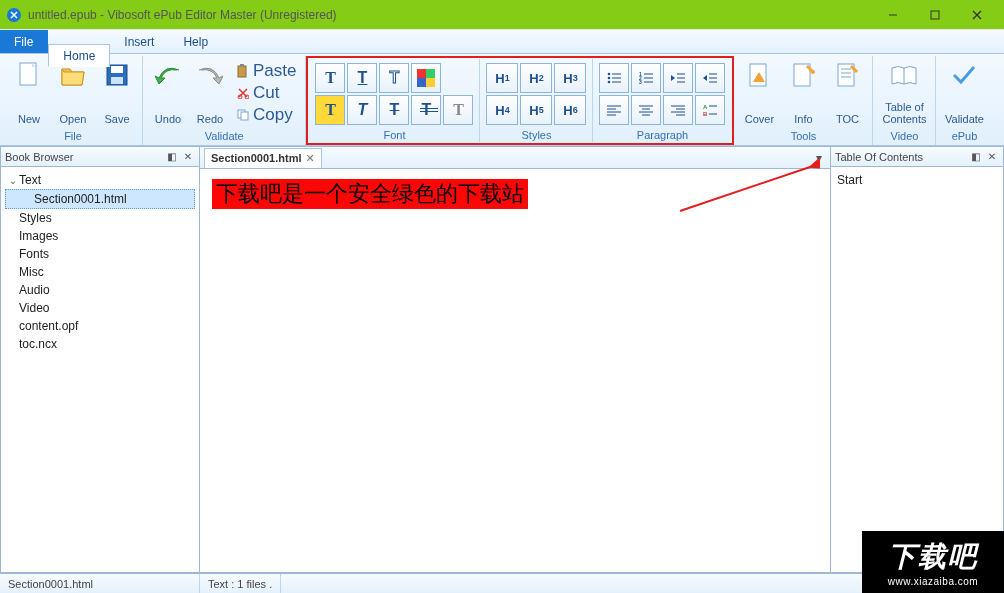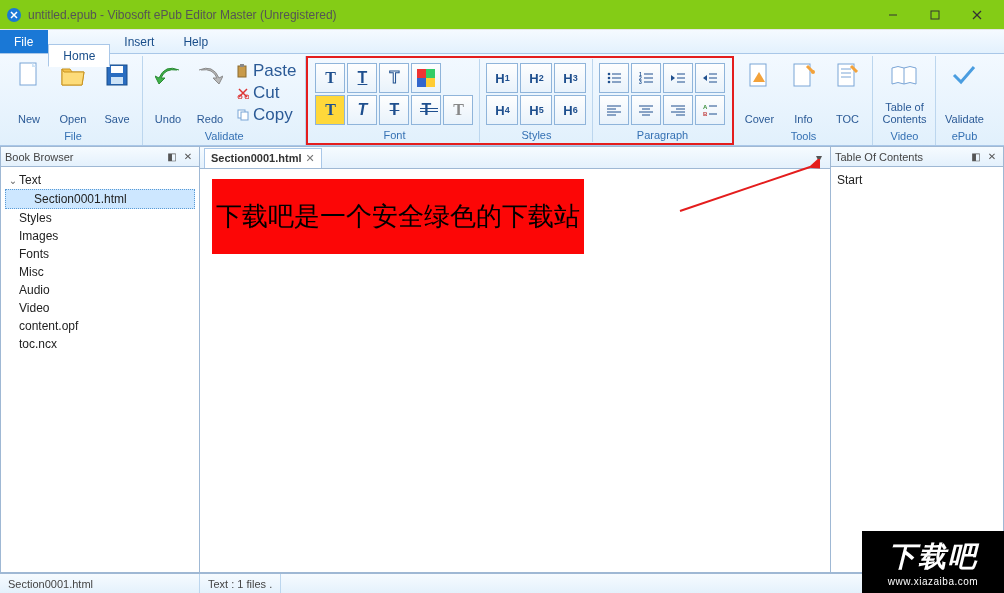--- a/index.html
+++ b/index.html
@@ -51,21 +51,21 @@
 .tree-item.selected { background: #cde7ff; border: 1px dotted #5a9bd5; }
 .tree-toggle { width: 12px; display: inline-block; text-align: center; color: #666; font-size: 10px; }
 .tree-item.child { padding-left: 28px; }
 
 .tabbar { height: 22px; background: linear-gradient(#f6fbff, #e4f1fc); border-bottom: 1px solid #9fb8d4; display: flex; align-items: center; padding: 0 4px; }
 .doc-tab { height: 20px; padding: 0 6px; background: #fff; border: 1px solid #a9c7e8; border-bottom: none; display: flex; align-items: center; gap: 4px; font-size: 11px; font-weight: bold; color: #333; }
 .doc-tab .close-x { color: #777; font-size: 11px; font-weight: normal; }
 .tab-drop { margin-left: auto; width: 14px; height: 14px; display: flex; align-items: center; justify-content: center; color: #555; }
 
 .editor { flex: 1; background: #fff; padding: 10px 12px; position: relative; }
-.red-banner { background: #fc0606; color: #000; font-size: 26px; font-family: Liberation Sans, sans-serif; padding: 20px 4px; display: inline-block; }
+.red-banner { background: #fc0606; color: #000; font-size: 22px; font-family: Liberation Sans, sans-serif; padding: 0 4px; display: inline-block; }
 
 .statusbar { height: 20px; background: linear-gradient(#f6fbff, #e4f1fc); border-top: 1px solid #9fb8d4; display: flex; align-items: center; font-size: 11px; color: #444; }
 .status-seg { padding: 0 8px; border-right: 1px solid #bcd6ee; height: 100%; display: flex; align-items: center; }
 
 .arrow-annot { position: absolute; pointer-events: none; }
 
 .watermark { position: absolute; right: 0; bottom: 0; width: 142px; height: 62px; background: #000; color: #fff; display: flex; flex-direction: column; align-items: center; justify-content: center; font-family: "SimHei", sans-serif; }
 .watermark .big { font-size: 28px; font-weight: bold; font-style: italic; letter-spacing: 2px; }
 .watermark .url { font-size: 10px; letter-spacing: 0.5px; }
 

